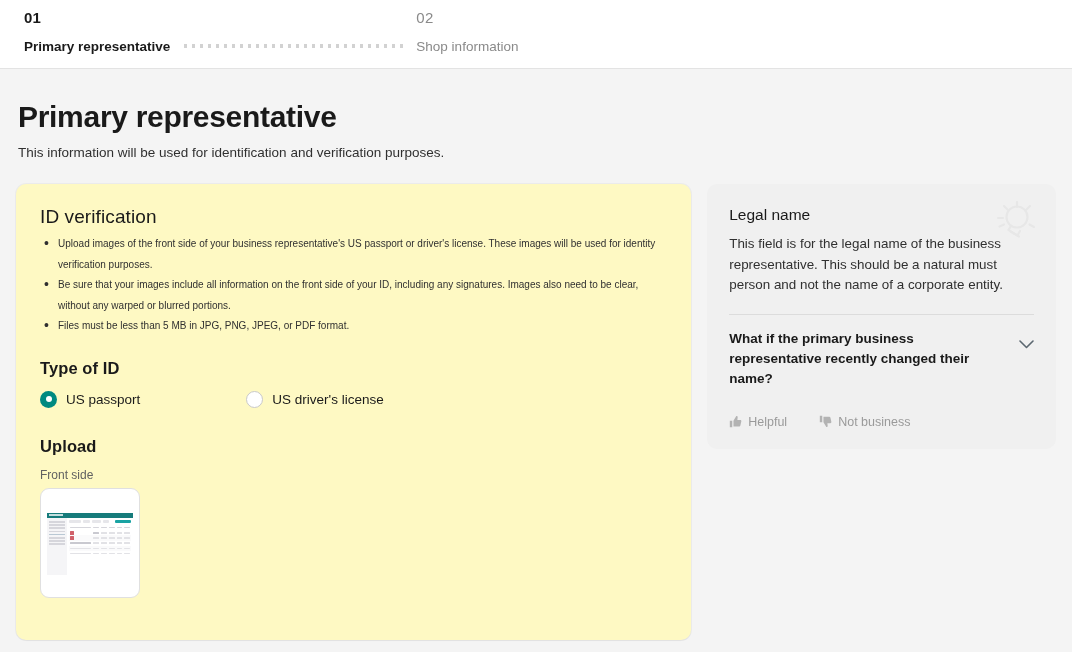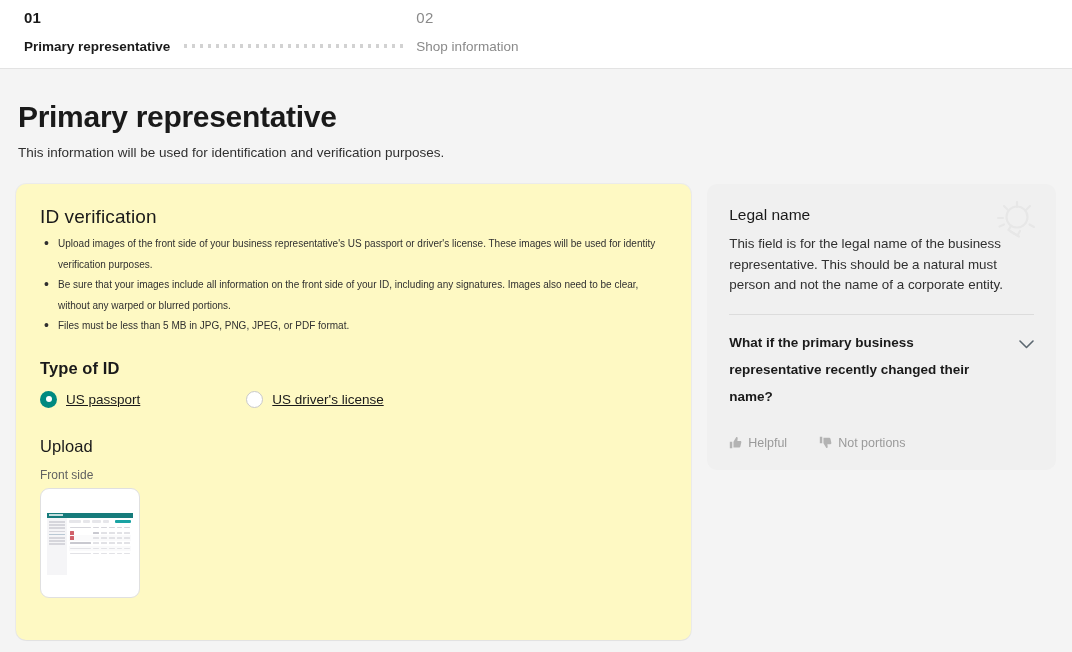--- a/index.html
+++ b/index.html
@@ -134,21 +134,20 @@
 
   .radio-row {
     display: flex;
     align-items: center;
     margin-top: 13px;
   }
   .radio-opt {
     display: flex;
     align-items: center;
     cursor: pointer;
-    text-decoration: underline;
   }
   .radio-opt + .radio-opt { margin-left: 106px; }
   .radio-dot {
     width: 17px; height: 17px;
     border-radius: 50%;
     border: 1px solid #c9c9c9;
     background: #fff;
     display: inline-block;
     position: relative;
     flex: 0 0 auto;
@@ -167,21 +166,21 @@
   }
   .radio-label {
     font-size: 13.5px;
     color: #1a1a1a;
     margin-left: 9px;
     line-height: 17px;
   }
 
   .upload-title {
     font-size: 16.5px;
-    font-weight: 400;
+    font-weight: 700;
     color: #1a1a1a;
     margin: 29px 0 0 0;
     letter-spacing: .1px;
   }
   .thumbs {
     display: flex;
     margin-top: 12px;
     gap: 17px;
   }
   .thumb-col { }
@@ -363,21 +362,21 @@
   .faq-row {
     display: flex;
     align-items: flex-start;
     justify-content: space-between;
     cursor: pointer;
     gap: 10px;
   }
   .faq-q {
     font-size: 13.5px;
     font-weight: 700;
-    line-height: 27px;
+    line-height: 20px;
     color: #1a1a1a;
     max-width: 290px;
   }
   .chev {
     flex: 0 0 auto;
     margin-top: 6px;
     color: #5b6770;
   }
   .feedback {
     display: flex;
@@ -662,21 +661,21 @@
         <span class="fb">
           <svg width="13" height="13" viewBox="0 0 16 16" fill="#b3b3b3">
             <path d="M1 7h3v8H1zM5.5 7.2 9 1.2c.9-.2 1.8.5 1.7 1.5L10.3 6h3.6c.9 0 1.5.8 1.3 1.7l-1.2 5.2c-.15.65-.7 1.1-1.35 1.1H5.5z"></path>
           </svg>
           <span>Helpful</span>
         </span>
         <span class="fb">
           <svg width="13" height="13" viewBox="0 0 16 16" fill="#b3b3b3">
             <path d="M1 1h3v8H1zM5.5 8.8 9 14.8c.9.2 1.8-.5 1.7-1.5L10.3 10h3.6c.9 0 1.5-.8 1.3-1.7L14 3.1C13.85 2.45 13.3 2 12.65 2H5.5z"></path>
           </svg>
-          <span>Not portions</span>
+          <span>Not business</span>
         </span>
       </div>
 
 
     </aside>
 
   </div>
 </main>
 
 </body></html>

